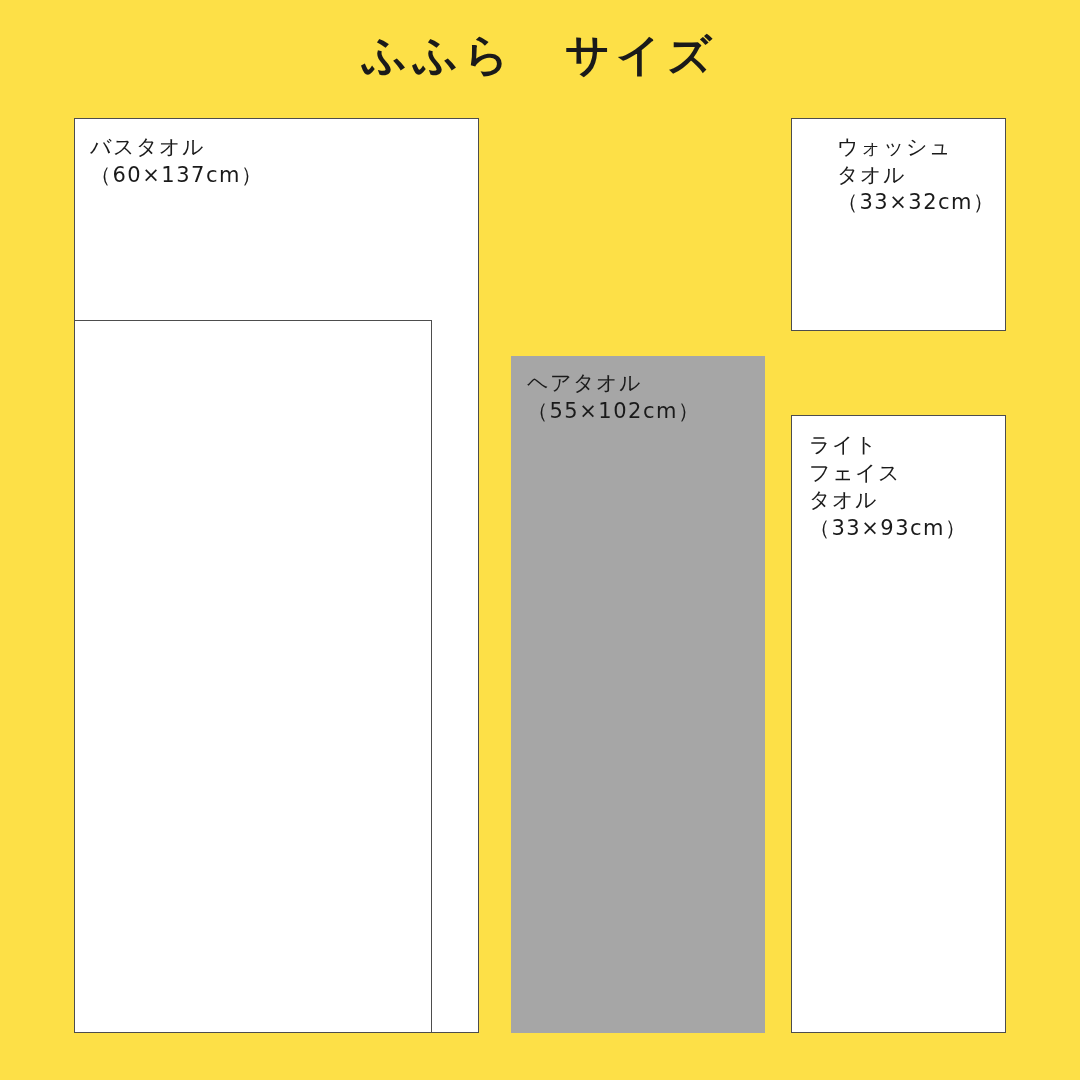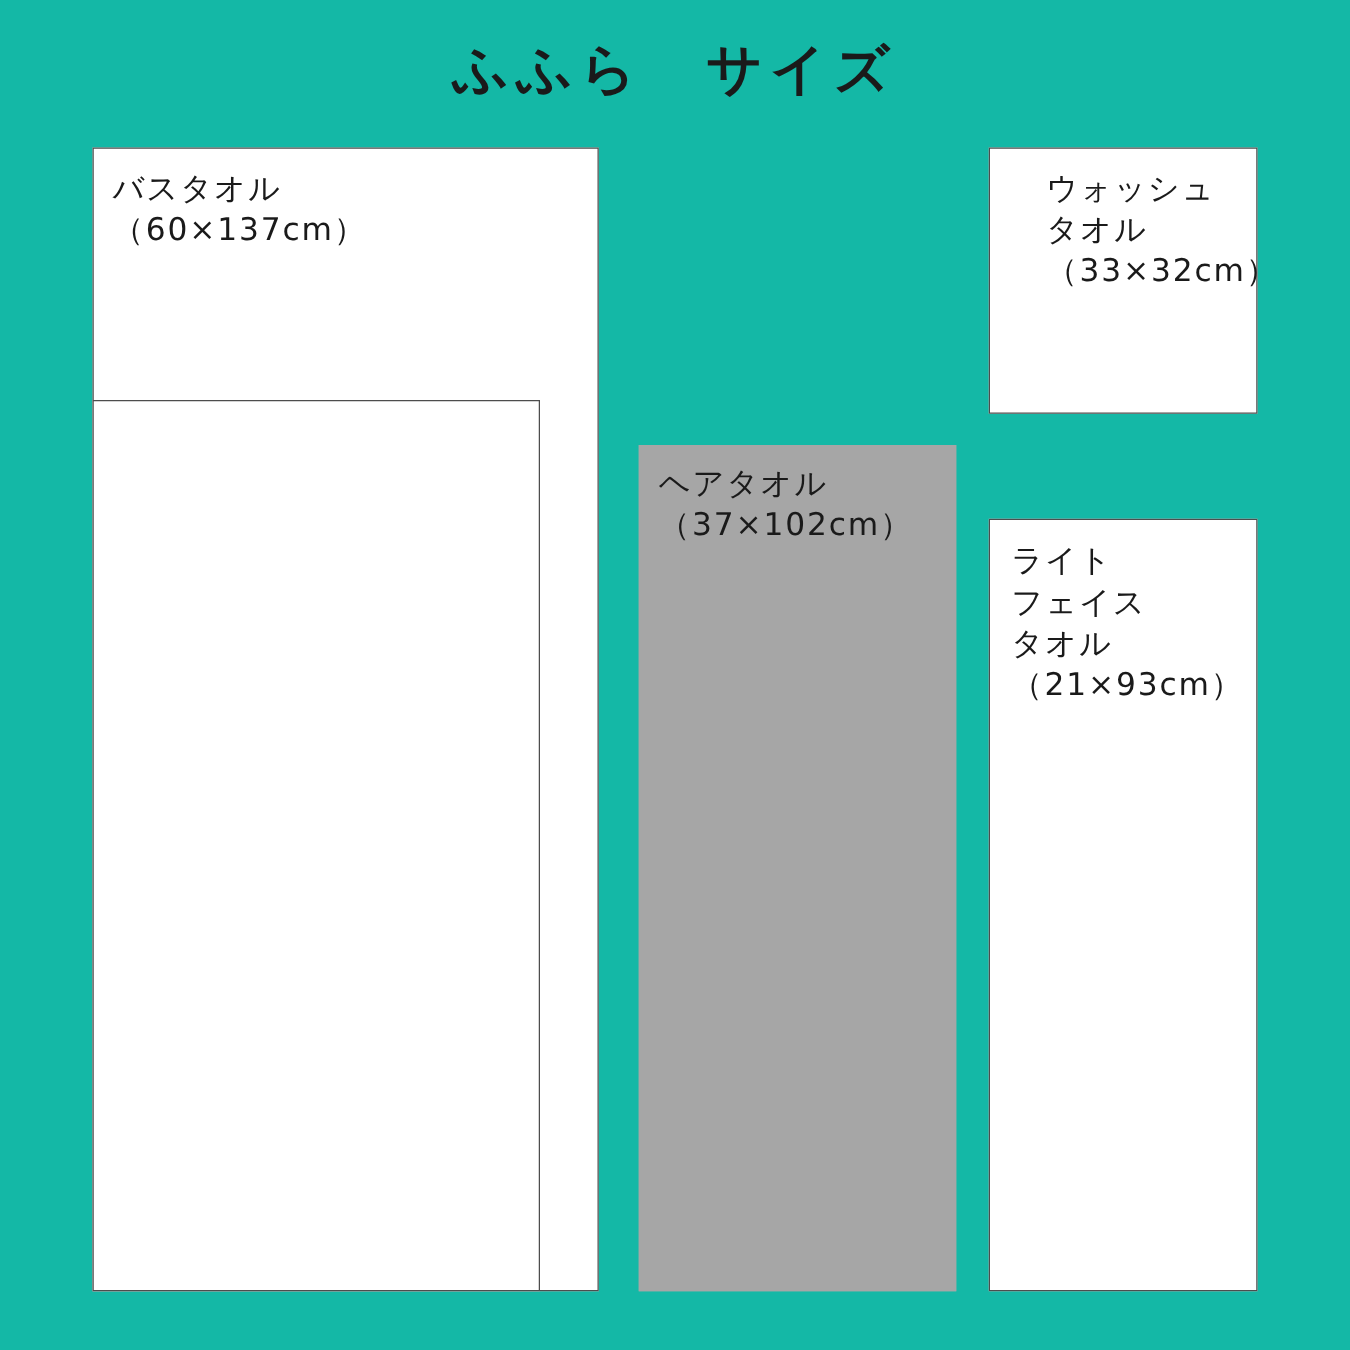--- a/index.html
+++ b/index.html
@@ -8,21 +8,21 @@
     background: #ffffff;
   }
   body {
     font-family: "DejaVu Sans", "Liberation Sans", sans-serif;
     color: #231f20;
   }
   #page {
     position: relative;
     width: 1080px;
     height: 1080px;
-    background: #14b8a6;
+    background: #fde047;
     overflow: hidden;
   }
   #title {
     position: absolute;
     left: 0;
     top: 26px;
     width: 1080px;
     text-align: center;
     font-size: 44px;
     font-weight: 700;
@@ -37,21 +37,21 @@
     background: #ffffff;
   }
   .box.filled {
     background: #a6a6a6;
     border-color: #a6a6a6;
   }
   .box-label {
     position: absolute;
     box-sizing: border-box;
     padding: 0;
-    font-size: 25px;
+    font-size: 21px;
     line-height: 1.32;
     letter-spacing: 1.5px;
     color: #1a1a1a;
     white-space: pre-line;
   }
   
   #box-bath        { left: 74px;  top: 118px; width: 405px;  height: 915px; }
   #lab-bath        { left: 90px;  top: 134px; width: 380px; }
 
   #box-minibath    { left: 74px;  top: 320px; width: 358px;  height: 713px; }
@@ -74,26 +74,26 @@
   <div id="title">ふふら　サイズ</div>
 
   <div class="box" id="box-bath"></div>
   <div class="box-label" id="lab-bath">バスタオル
 （60×137cm）</div>
 
   <div class="box" id="box-minibath"></div>
 
   <div class="box filled" id="box-hair"></div>
   <div class="box-label" id="lab-hair">ヘアタオル
-（37×102cm）</div>
+（55×102cm）</div>
 
   <div class="box" id="box-wash"></div>
   <div class="box-label" id="lab-wash">ウォッシュ
 タオル
 （33×32cm）</div>
 
   <div class="box" id="box-lightface"></div>
   <div class="box-label" id="lab-lightface">ライト
 フェイス
 タオル
-（21×93cm）</div>
+（33×93cm）</div>
 
 </div>
 
 </body></html>

